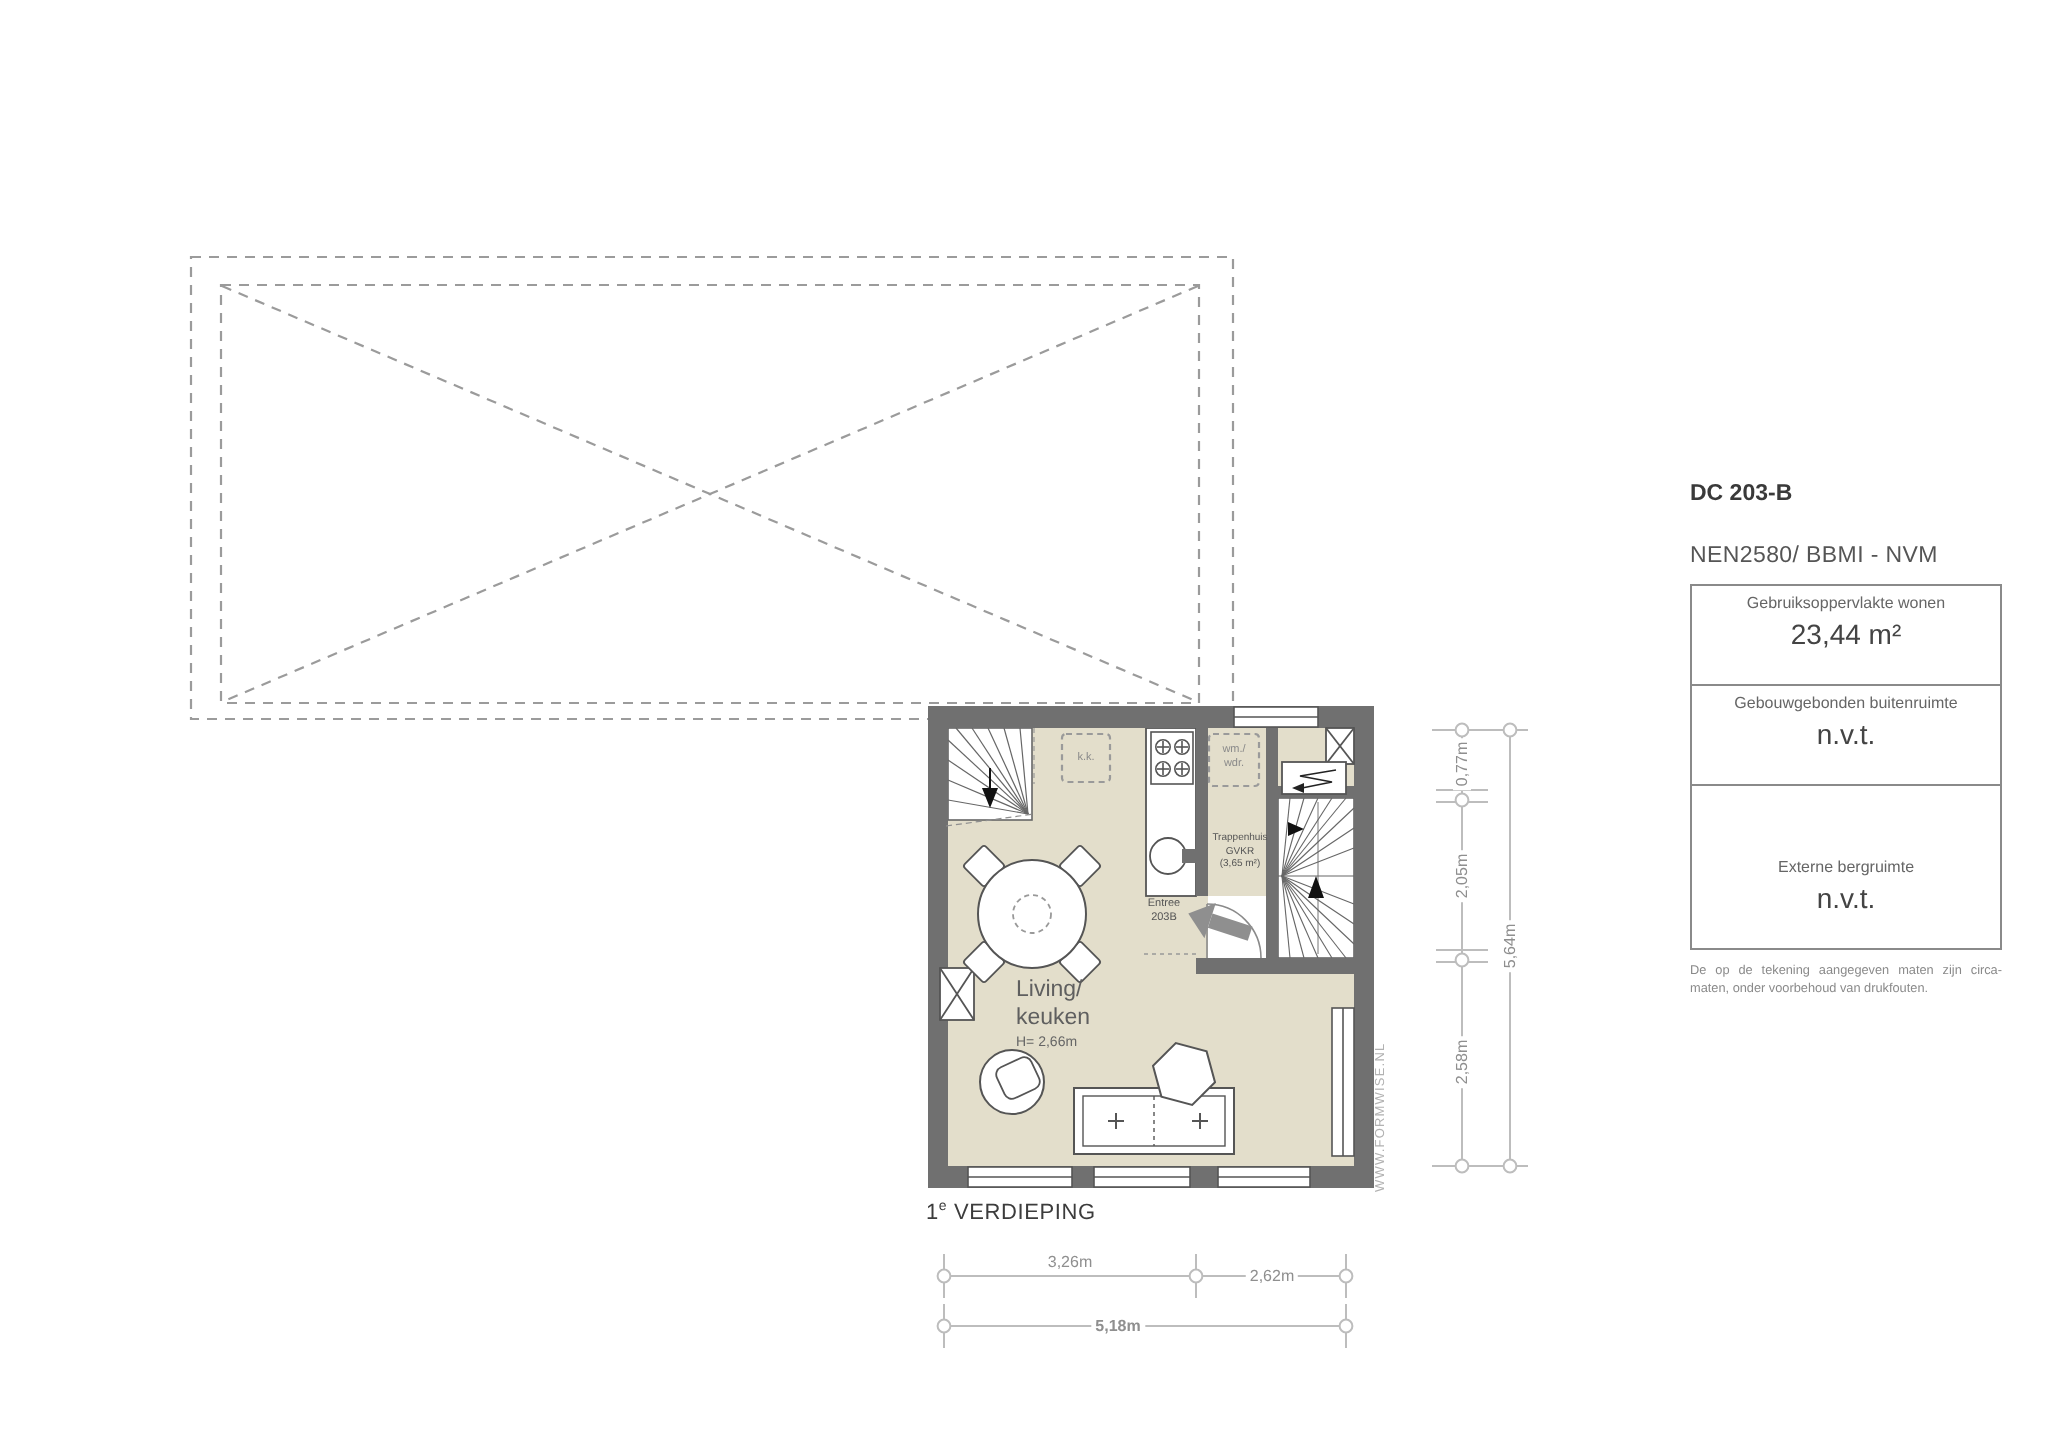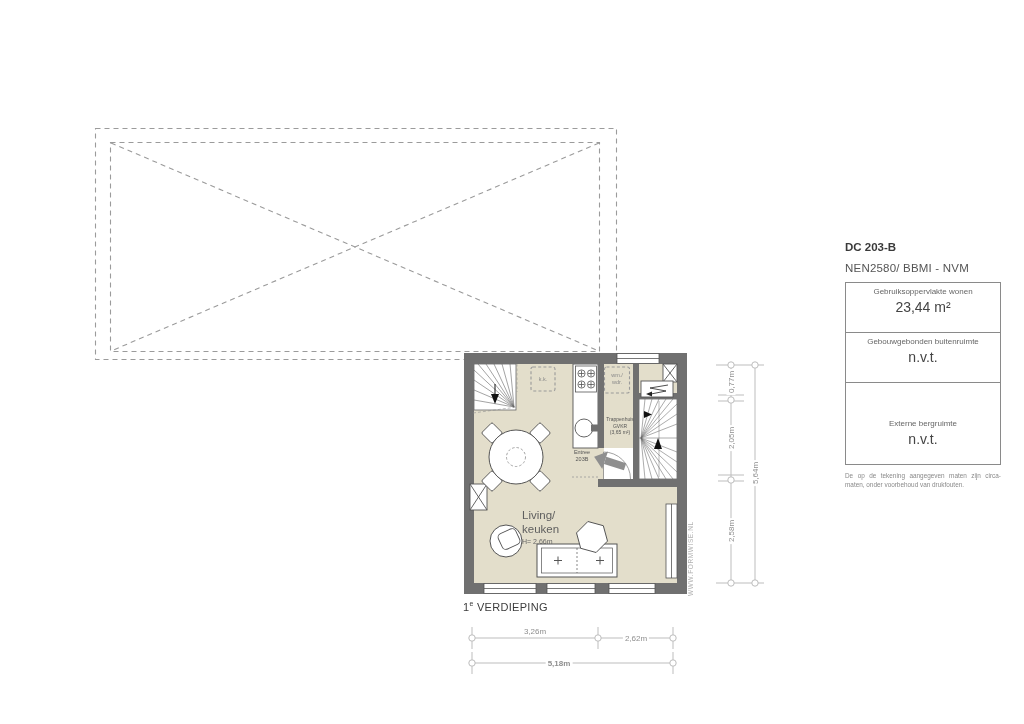--- a/index.html
+++ b/index.html
@@ -11,21 +11,21 @@
   .tiny{font-size:5.5px;color:#8a8a8a;}
   .dim-label{position:absolute;font-size:8px;color:#8f8f8f;background:#fff;
              padding:0 2px;white-space:nowrap;transform:translate(-50%,-50%);}
   .dim-label.vert{transform:translate(-50%,-50%) rotate(-90deg);}
   .watermark{position:absolute;writing-mode:vertical-rl;transform:rotate(180deg);
              font-size:6.5px;color:#b2b2b2;letter-spacing:0.6px;}
   .floor-title{position:absolute;font-size:11px;color:#3c3c3c;letter-spacing:0.3px;}
   .floor-title sup{font-size:7px;}
   .info-panel{position:absolute;width:156px;}
   .info-code{font-weight:bold;font-size:11.5px;color:#3a3a3a;}
-  .info-standard{font-size:11.5px;color:#555;margin-top:9px;letter-spacing:0.2px;}
+  .info-standard{font-size:11.5px;color:#555;margin-top:19px;letter-spacing:0.2px;}
   .info-table{margin-top:8px;border:1px solid #8a8a8a;background:#fff;}
   .info-row{border-bottom:1px solid #8a8a8a;padding:4px 3px 17px;text-align:center;}
   .info-row:last-child{border-bottom:none;margin-top:32px;}
   .info-row .lbl{font-size:8px;color:#666;}
   .info-row .val{font-size:14px;color:#444;margin-top:3px;}
   .disclaimer{margin-top:6px;font-size:6.4px;color:#8a8a8a;text-align:justify;line-height:1.45;}
 </style>
 </head>
 <body>
 
@@ -236,21 +236,21 @@
     <div>Trappenhuis</div>
     <div>GVKR</div>
     <div>(3,65 m²)</div>
   </div>
 
   <div class="plan-label" style="left:565px;top:449px;width:34px;font-size:5.5px;color:#555;">
     <div>Entree</div>
     <div>203B</div>
   </div>
 
-  <div class="abs" style="left:522px;top:488px;font-size:11.5px;color:#5f5f5f;line-height:1.25;margin-top:20px;">
+  <div class="abs" style="left:508px;top:488px;font-size:11.5px;color:#5f5f5f;line-height:1.25;">
     <div>Living/</div>
     <div>keuken</div>
     <div style="font-size:7px;margin-top:1px;color:#666;">H= 2,66m</div>
   </div>
 
   <div class="watermark" style="left:687px;top:504px;height:92px;">WWW.FORMWISE.NL</div>
 
   <div class="floor-title" style="left:463px;top:600px;">
     <span>1</span><sup>e</sup><span> VERDIEPING</span>
   </div>

